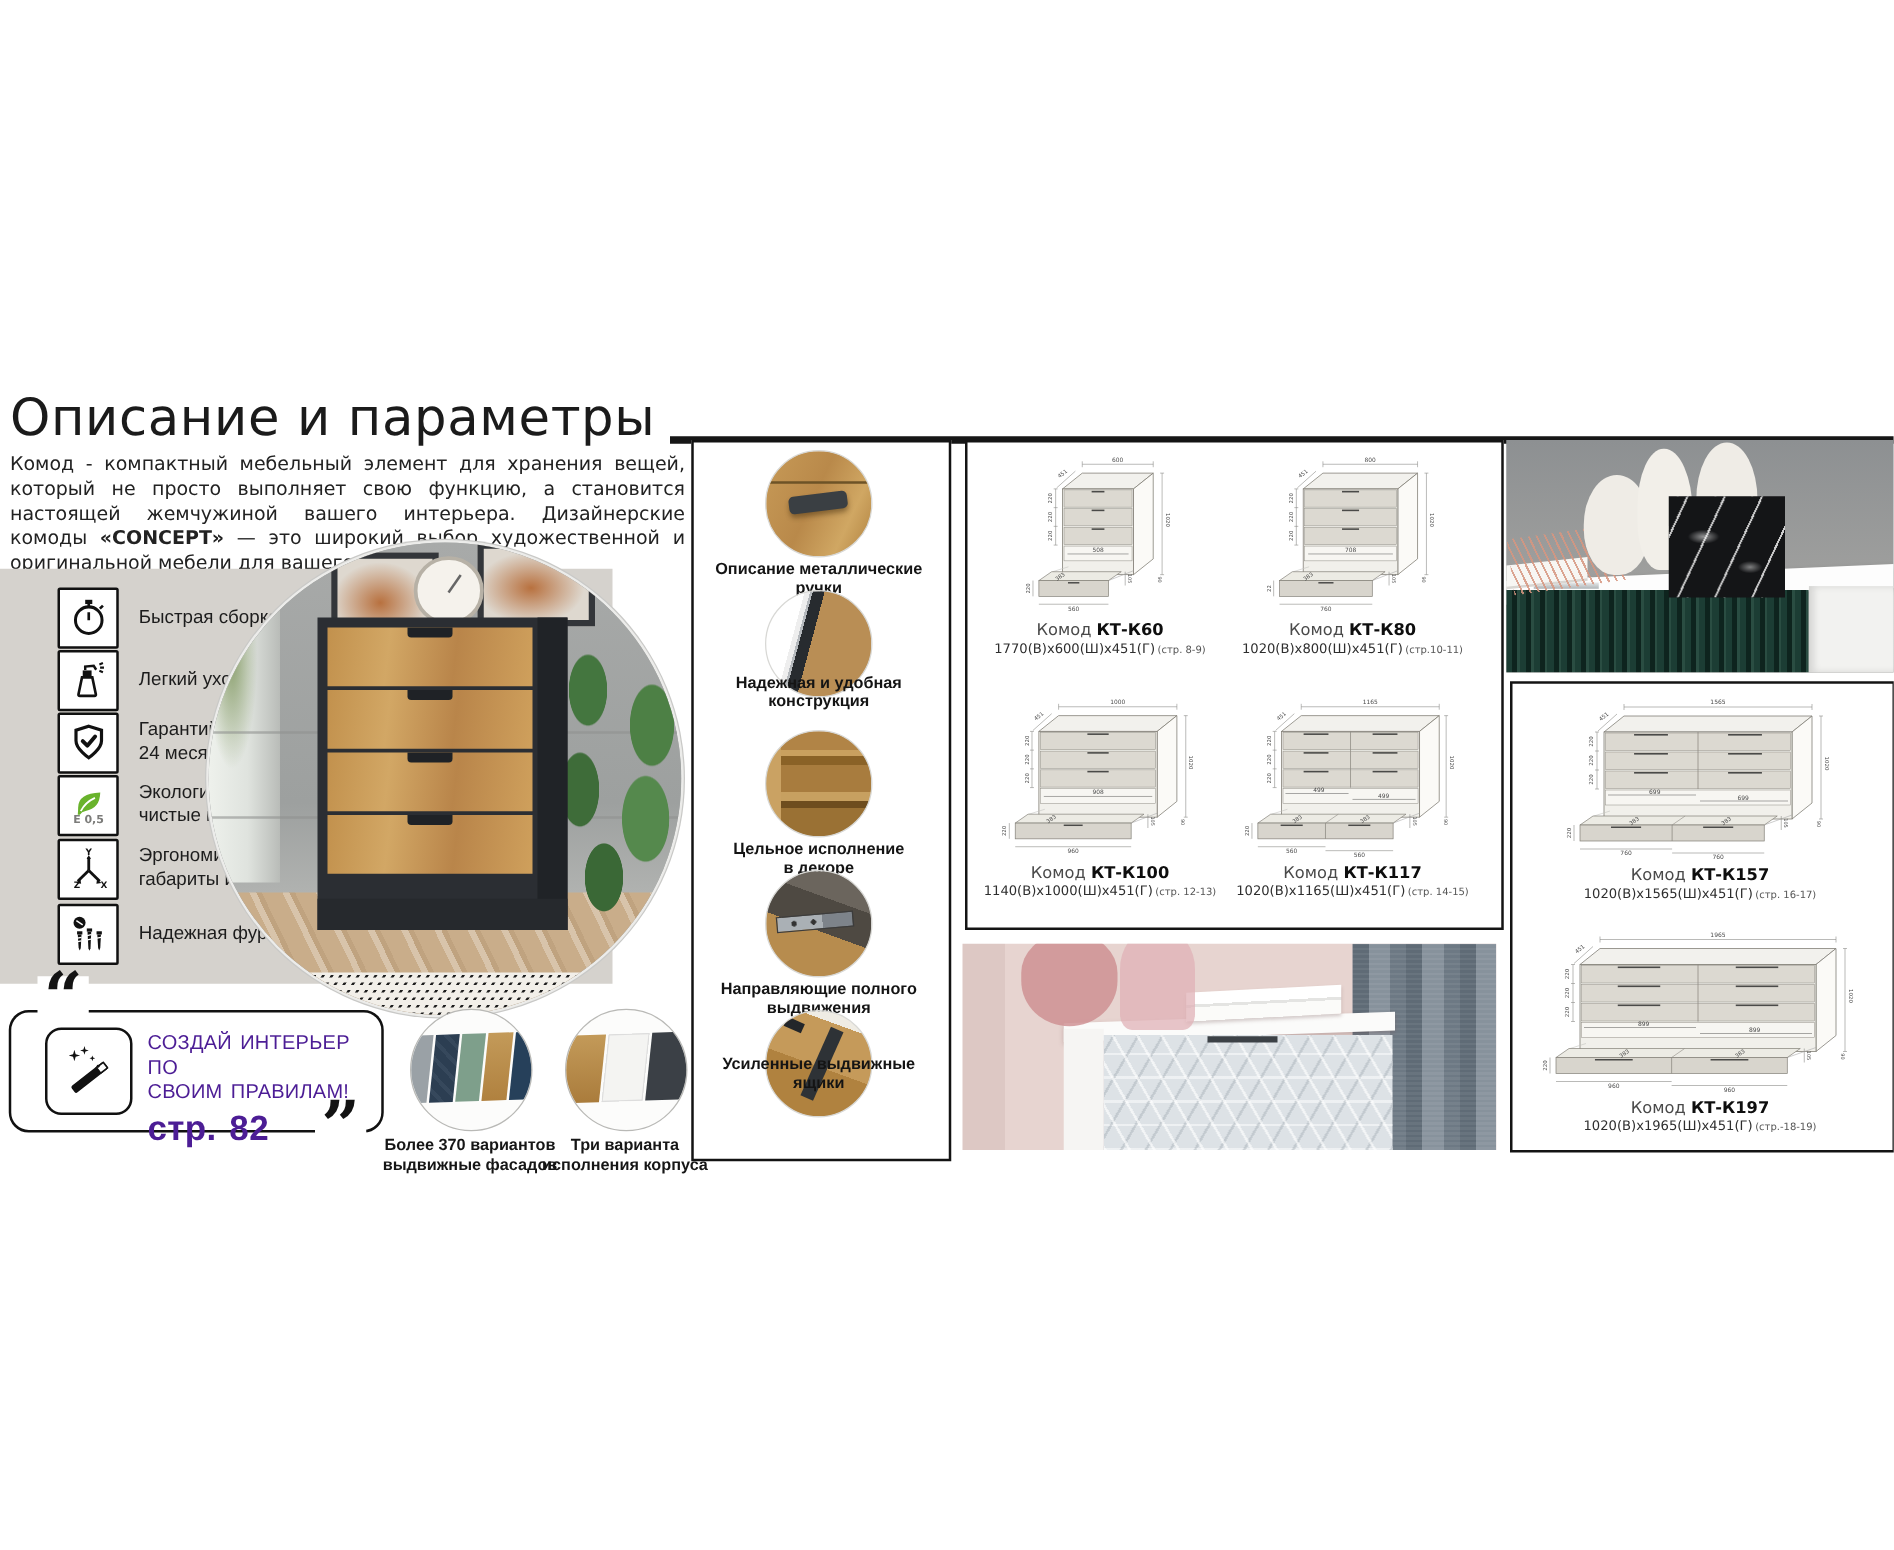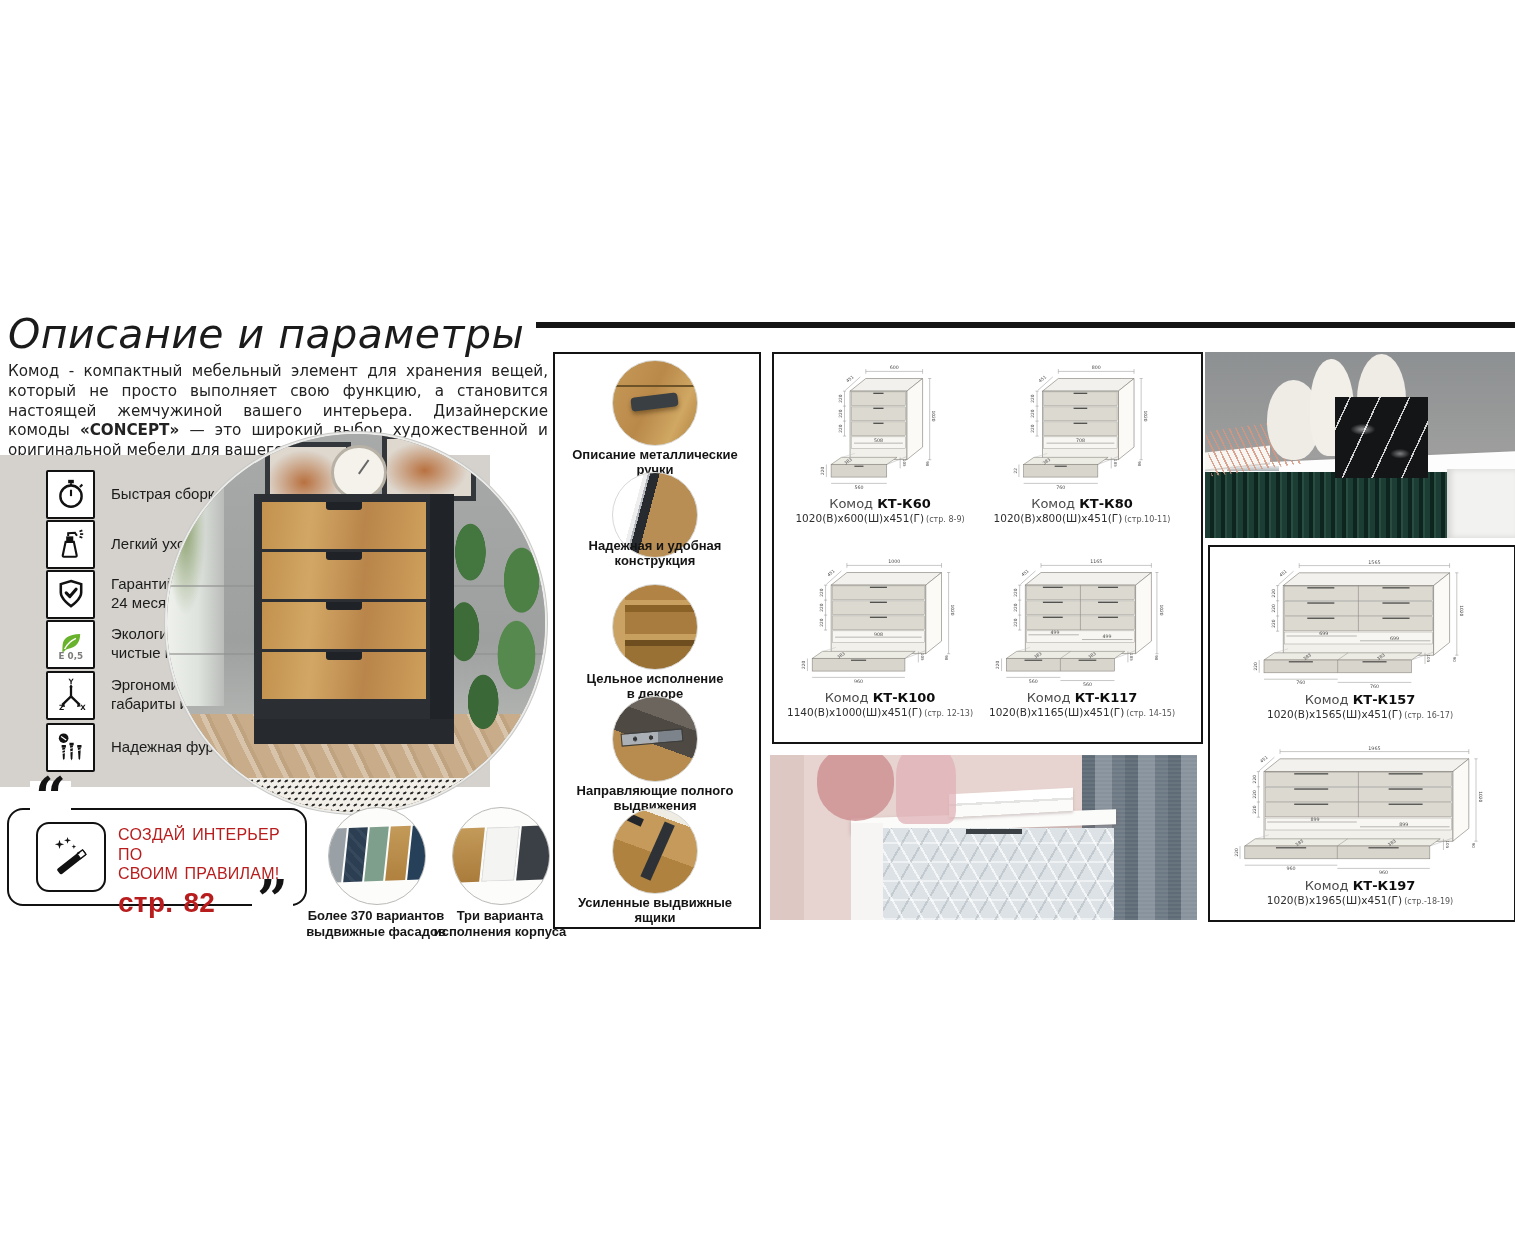--- a/index.html
+++ b/index.html
@@ -1,19 +1,19 @@
 <!DOCTYPE html>
 <html><head>
 <meta charset="utf-8">
 <style>
   html,body{margin:0;padding:0;background:#fff;}
   body{width:1515px;height:1240px;position:relative;font-family:"Liberation Sans",sans-serif;overflow:hidden;}
 
   
-  .title-row{position:absolute;left:8px;top:314px;right:0;display:flex;align-items:flex-start;font-style:italic;}
+  .title-row{position:absolute;left:8px;top:314px;right:0;display:flex;align-items:flex-end;}
   .page-title{font-family:"DejaVu Sans",sans-serif;font-size:41px;font-weight:400;color:#1b1b1b;letter-spacing:.5px;white-space:nowrap;line-height:1;}
   .title-rule{flex:1;height:6px;background:#161616;margin-left:12px;margin-top:8px;}
 
   .intro{position:absolute;left:8px;top:362px;width:540px;font-family:"DejaVu Sans",sans-serif;font-size:15.2px;line-height:1.3;color:#222;text-align:justify;}
 
   
   .grey-panel{position:absolute;left:0;top:455px;width:490px;height:332px;background:#d5d2cd;}
   .feat{position:absolute;left:46px;width:420px;height:46px;display:flex;align-items:center;}
   .feat .ibox{width:45px;height:45px;background:#fff;border:2px solid #111;border-radius:2px;display:flex;align-items:center;justify-content:center;flex:0 0 auto;}
   .feat .flabel{margin-left:16px;font-size:15px;color:#1c1c1c;line-height:1.25;}
@@ -40,21 +40,21 @@
   .hero-dresser .side{position:absolute;right:0;top:0;bottom:0;width:12%;background:#202327;}
   .hero-dresser .drawers{position:absolute;left:4%;top:3%;width:82%;height:79%;display:flex;flex-direction:column;gap:3px;}
   .hero-dresser .dr{flex:1;background:linear-gradient(97deg,#c2914d 0%,#d2a765 30%,#b9854a 62%,#cfa05c 100%);position:relative;}
   .hero-dresser .dr:before{content:"";position:absolute;left:39%;top:0;width:22%;height:8px;background:#1f2226;border-radius:0 0 3px 3px;}
   .hero-dresser .plinth{position:absolute;left:0;right:0;bottom:0;height:10%;background:#26292d;}
 
   
   .promo-box{position:absolute;left:7px;top:808px;width:296px;height:94px;border:2.5px solid #111;border-radius:16px;}
   .quote{position:absolute;font-family:"DejaVu Serif",serif;font-weight:bold;font-size:54px;line-height:.6;color:#131313;background:#fff;padding:0 5px;}
   .wand-box{position:absolute;left:36px;top:822px;width:66px;height:66px;border:2.5px solid #111;border-radius:13px;background:#fff;display:flex;align-items:center;justify-content:center;}
-  .promo-text{position:absolute;left:118px;top:825px;width:190px;font-size:16px;color:#b91c1c;line-height:1.22;letter-spacing:.2px;word-spacing:2px;}
+  .promo-text{position:absolute;left:118px;top:825px;width:190px;font-size:16px;color:#4c1d95;line-height:1.22;letter-spacing:.2px;word-spacing:2px;}
   .promo-page{font-size:28px;font-weight:bold;margin-top:2px;letter-spacing:.3px;}
 
   
   .var-circle{position:absolute;width:96px;height:96px;border-radius:50%;background:#fcfcfb;border:1px solid #b9b9b6;overflow:hidden;}
   .var-stripes{position:absolute;left:-5%;right:-5%;top:20%;height:56%;display:flex;transform:rotate(-2deg) skewX(-8deg);}
   .var-stripes div{flex:1;margin:0 1px;}
   .var-caption{position:absolute;width:150px;text-align:center;font-size:13px;font-weight:bold;color:#161616;line-height:1.2;}
 
   
   .detail-panel{position:absolute;left:553px;top:352px;width:204px;height:573px;border:2px solid #131313;background:#fff;}
@@ -287,21 +287,21 @@
 
 <div class="dcircle" style="left:655px;top:696px;background:linear-gradient(200deg,#6b655d 0 30%,#4e4942 30% 55%,#b78c4e 55% 100%)">
   <div class="rail"></div>
 </div>
 <div class="dcap" style="left:553px;width:204px;top:783px"><span>Направляющие полного</span><br><span>выдвижения</span></div>
 
 <div class="dcircle" style="left:655px;top:808px;background:linear-gradient(200deg,#efece4 0 18%,#c59a5a 18% 52%,#b0823f 52% 100%)">
   <div class="strap"></div>
     <div class="notch"></div>
 </div>
-<div class="dcap" style="left:553px;width:204px;top:895px"><span>Усиленные выдвижные</span><br><span>ящики</span></div>
+<div class="dcap" style="left:553px;width:204px;top:843px"><span>Усиленные выдвижные</span><br><span>ящики</span></div>
 
 <div class="draw-panel"></div>
 <div class="right-panel"></div>
 
 <div class="dwg" style="left:780px;top:358px;width:200px">
   <svg class="chest-svg" width="200" height="138" viewBox="0 0 200 175">
       <polygon points="62,42 134,42 154,26 82,26" fill="#f2f1ed" stroke="#827f77" stroke-width="0.8"></polygon>
       <polygon points="134,42 154,26 154,113 134,129" fill="#fbfaf7" stroke="#827f77" stroke-width="0.8"></polygon>
       <rect x="62" y="42" width="72" height="87" fill="#f1f0eb" stroke="#827f77" stroke-width="0.8"></rect>
       <rect x="63.5" y="43" width="69" height="17.5" fill="#dcd9d1" stroke="#8f8c84" stroke-width="0.5"></rect>
@@ -339,21 +339,21 @@
       <line x1="38" y1="159" x2="108.56" y2="159" stroke="#8b8b88" stroke-width="0.6"></line>
       <text x="73.28" y="165.5" font-size="6" fill="#4a4a4a" text-anchor="middle">560</text>
       <text x="60.5792" y="132.5" font-size="5.5" fill="#4a4a4a" text-anchor="middle" transform="rotate(-35 60.5792 132.5)">383</text>
       <line x1="125.56" y1="126" x2="125.56" y2="140" stroke="#8b8b88" stroke-width="0.6"></line>
       <text x="128.56" y="133" font-size="5" fill="#4a4a4a" text-anchor="middle" transform="rotate(90 128.56 133)">105</text>
       <text x="158.5" y="134" font-size="5" fill="#4a4a4a" text-anchor="middle" transform="rotate(90 158.5 134)">90</text>
       <line x1="32" y1="135" x2="32" y2="151" stroke="#8b8b88" stroke-width="0.6"></line>
       <text x="29" y="143" font-size="5.5" fill="#4a4a4a" text-anchor="middle" transform="rotate(-90 29 143)">220</text>
     </svg>
   <div class="dwg-name"><span>Комод</span> <b>КТ-К60</b></div>
-  <div class="dwg-dims"><span>1020(В)х600(Ш)х451(Г)</span><span class="pg">(стр. 8-9)</span></div>
+  <div class="dwg-dims"><span>1770(В)х600(Ш)х451(Г)</span><span class="pg">(стр. 8-9)</span></div>
 </div>
 
 <div class="dwg" style="left:982px;top:358px;width:200px">
   <svg class="chest-svg" width="200" height="138" viewBox="0 0 200 175">
       <polygon points="50,42 146,42 166,26 70,26" fill="#f2f1ed" stroke="#827f77" stroke-width="0.8"></polygon>
       <polygon points="146,42 166,26 166,113 146,129" fill="#fbfaf7" stroke="#827f77" stroke-width="0.8"></polygon>
       <rect x="50" y="42" width="96" height="87" fill="#f1f0eb" stroke="#827f77" stroke-width="0.8"></rect>
       <rect x="51.5" y="43" width="93" height="17.5" fill="#dcd9d1" stroke="#8f8c84" stroke-width="0.5"></rect>
       <rect x="89.36" y="44" width="17.28" height="1.6" fill="#4a4a48"></rect>
       <rect x="51.5" y="62" width="93" height="17.5" fill="#dcd9d1" stroke="#8f8c84" stroke-width="0.5"></rect>

